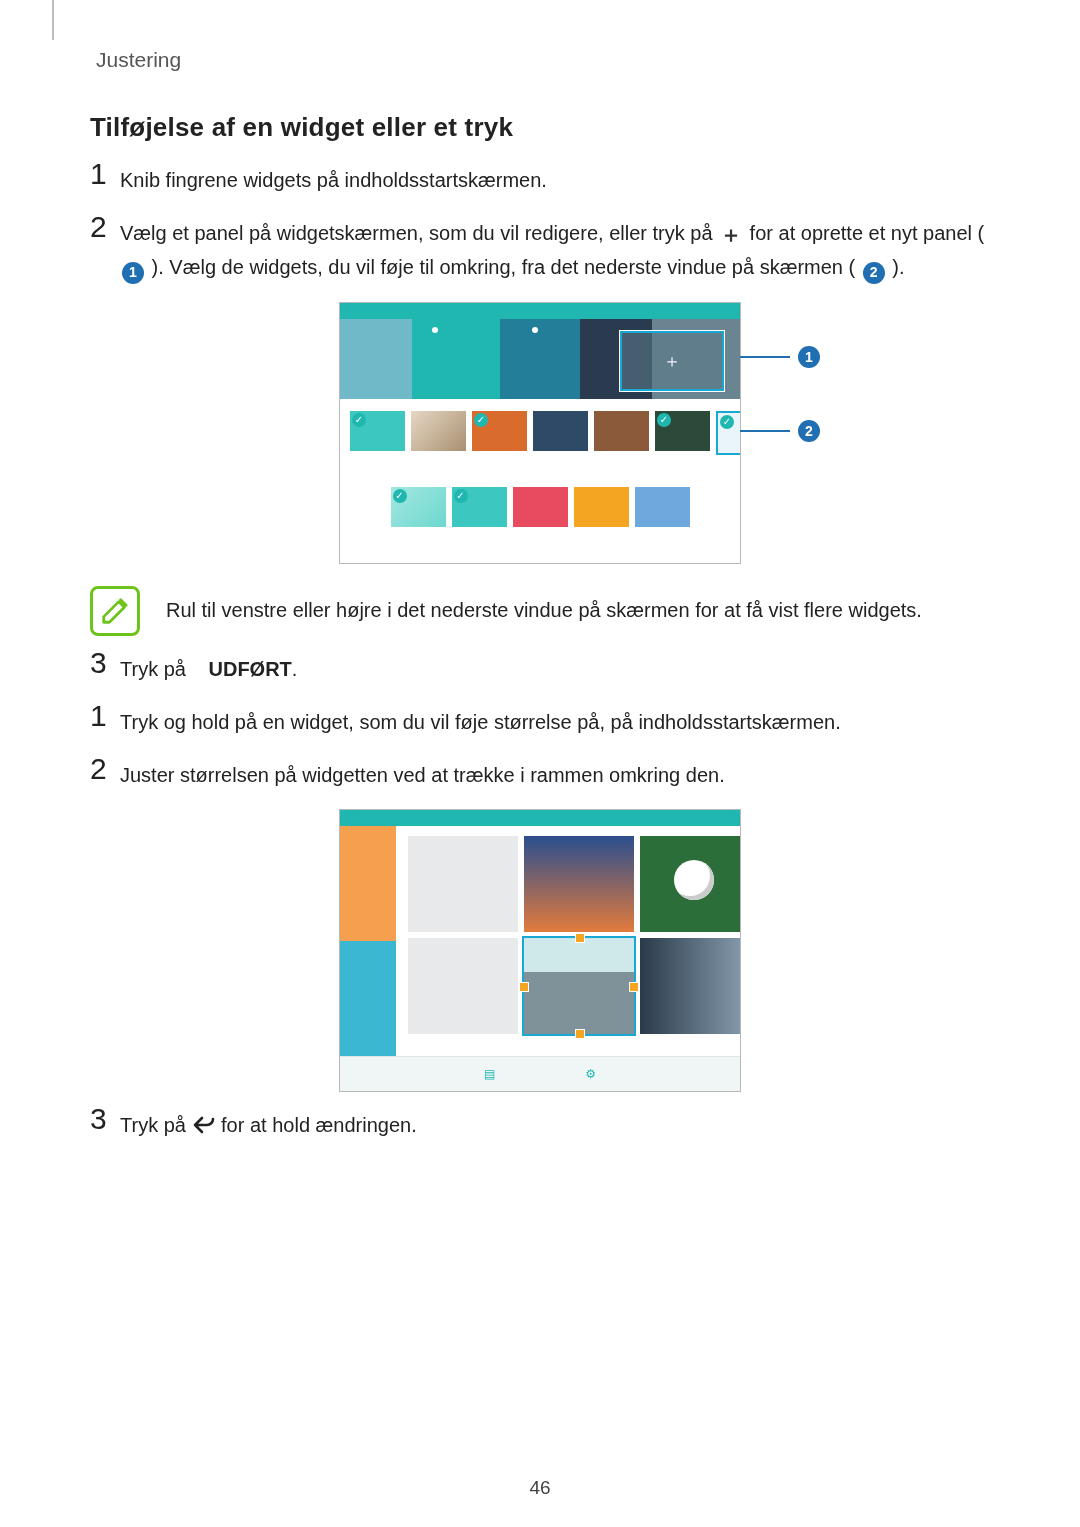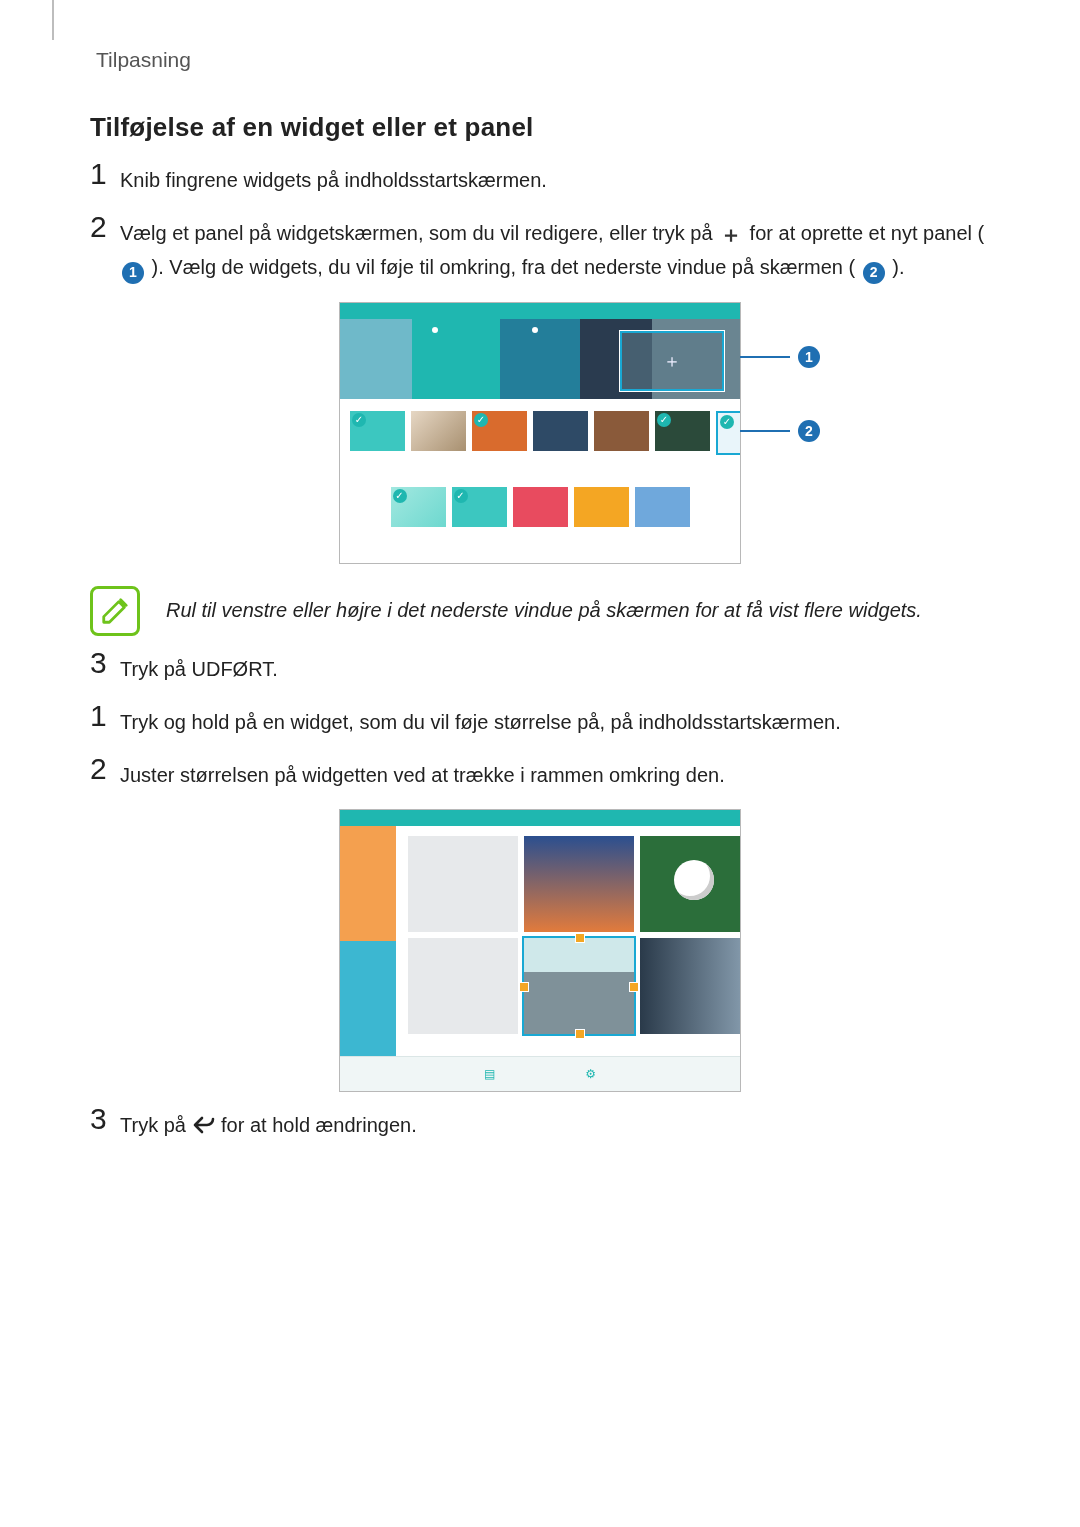--- a/index.html
+++ b/index.html
@@ -181,21 +181,21 @@
     margin: 22px 0 10px 0;
   }
   .note-icon {
     width: 44px; height:44px;
     border: 3px solid #6ec31b;
     border-radius: 8px;
     display:flex; align-items:center; justify-content:center;
   }
   .note-icon svg { width:30px; height:30px; }
 
-  .bold { font-weight:400; }
+  .bold { font-weight:700;margin-left:17px; }
 
   .device-shot2 {
     width: 400px;
     border: 1px solid #b8b8b8;
     background:#fff;
     overflow:hidden;
   }
   .ds2-left {
     float:left;
     width: 56px;
@@ -266,23 +266,23 @@
     font-size: 19px;
     color:#444;
   }
 </style>
 </head>
 <body>
 
 <div class="page">
   <div class="side-rule"></div>
 
-  <div class="section-label">Tilpasning</div>
-
-  <h2 class="subhead">Tilføjelse af en widget eller et panel</h2>
+  <div class="section-label">Justering</div>
+
+  <h2 class="subhead">Tilføjelse af en widget eller et tryk</h2>
 
   <div class="step-list">
 
     <div class="step">
       <div class="step-num">1</div>
       <div class="step-body">Knib fingrene widgets på indholdsstartskærmen.</div>
     </div>
 
     <div class="step">
       <div class="step-num">2</div>
@@ -344,21 +344,21 @@
       </div>
     </div>
   </div>
 
   <div class="note-row">
     <div class="note-icon">
       <svg viewBox="0 0 32 32">
           <path d="M4 28 L4 22 L20 6 L26 12 L10 28 Z M22 4 L28 10" fill="none" stroke="#6ec31b" stroke-width="3" stroke-linejoin="round" stroke-linecap="round"></path>
         </svg>
     </div>
-    <div class="step-body" style="padding-top:0;font-style:italic;">Rul til venstre eller højre i det nederste vindue på skærmen for at få vist flere widgets.</div>
+    <div class="step-body" style="padding-top:0;">Rul til venstre eller højre i det nederste vindue på skærmen for at få vist flere widgets.</div>
   </div>
 
   <div class="step-list">
     <div class="step">
       <div class="step-num">3</div>
       <div class="step-body">
         <span>Tryk på </span><span class="bold">UDFØRT</span><span>.</span>
       </div>
     </div>
   </div>
@@ -408,13 +408,14 @@
     <div class="step">
       <div class="step-num">3</div>
       <div class="step-body">
         <span>Tryk på </span><span class="back-icon"><svg viewBox="0 0 24 22">
               <path d="M10 4 L3 11 L10 18 M3 11 H15 A6 6 0 0 0 21 5" fill="none" stroke="#222" stroke-width="2.6" stroke-linecap="round" stroke-linejoin="round"></path>
             </svg></span><span> for at hold ændringen.</span>
       </div>
     </div>
   </div>
 
+  <div class="page-num">46</div>
 </div>
 
 </body></html>

